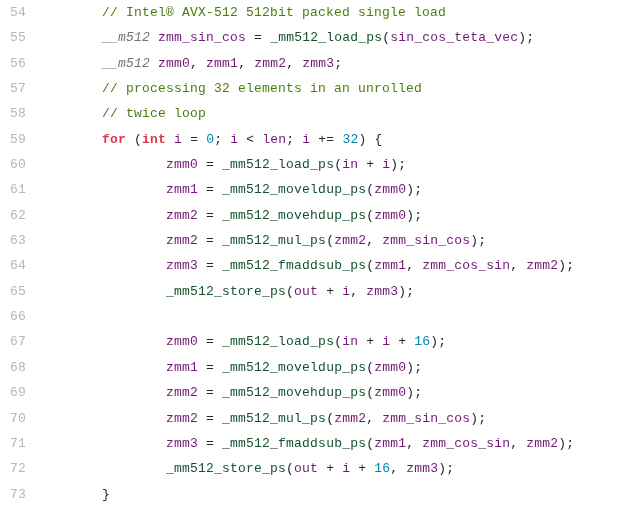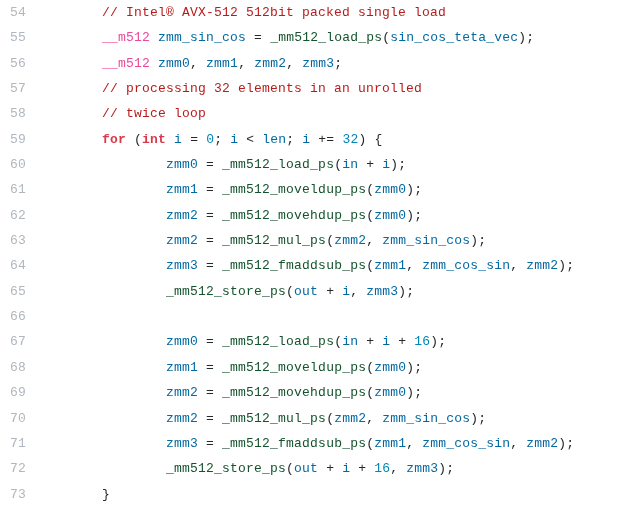--- a/index.html
+++ b/index.html
@@ -22,23 +22,23 @@
     padding: 0 12px 0 10px;
     color: #b0b7bf;
     user-select: none;
   }
   .code {
     padding: 0 8px 0 0;
   }
   .line {
     display: block;
   }
-  .tok-comment { color: #b91c1c; }
-  .tok-type    { color: #ec4899; }
-  .tok-ident   { color: #0369a1; }
+  .tok-comment { color: #4d7c0f; }
+  .tok-type    { color: #737373; font-style: italic; }
+  .tok-ident   { color: #701a75; }
   .tok-punc    { color: #24292e; }
   .tok-op      { color: #24292e; }
   .tok-num     { color: #0086b3; }
   .tok-func    { color: #14532d; }
   .tok-kw      { color: #d73a49; font-weight: bold; }
   .indent { display:inline-block; }
 </style>
 </head>
 <body>
 

